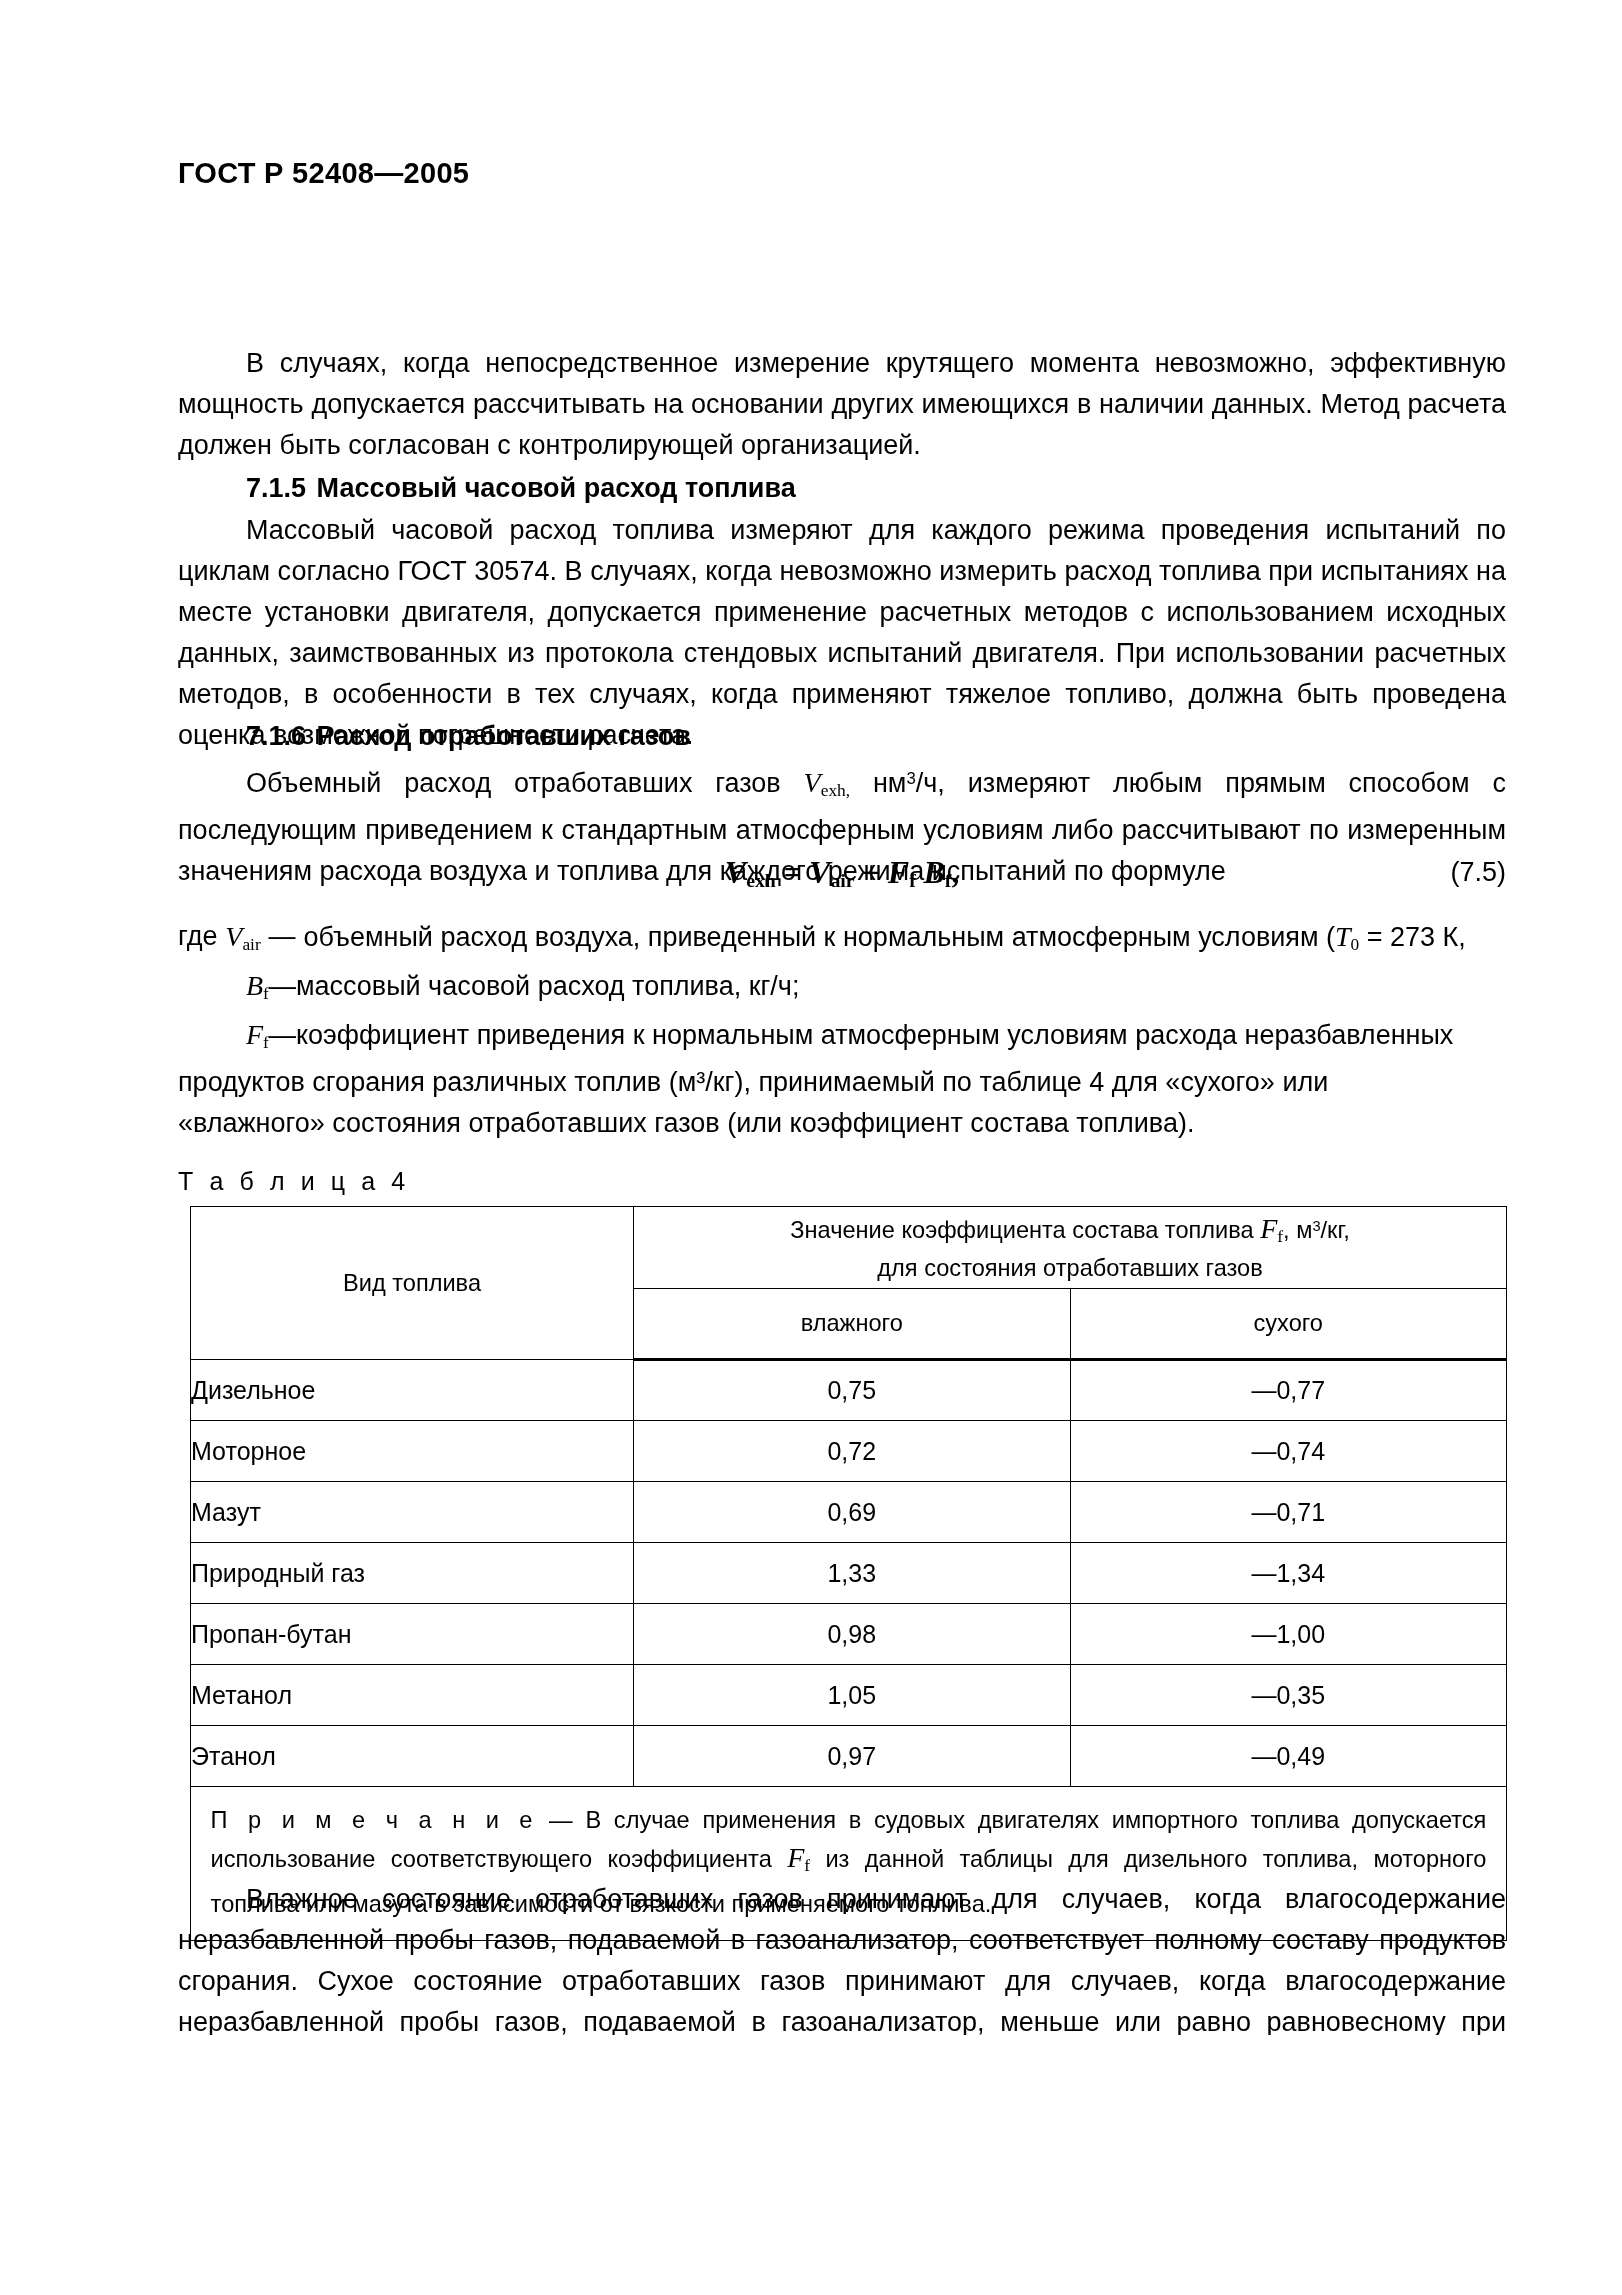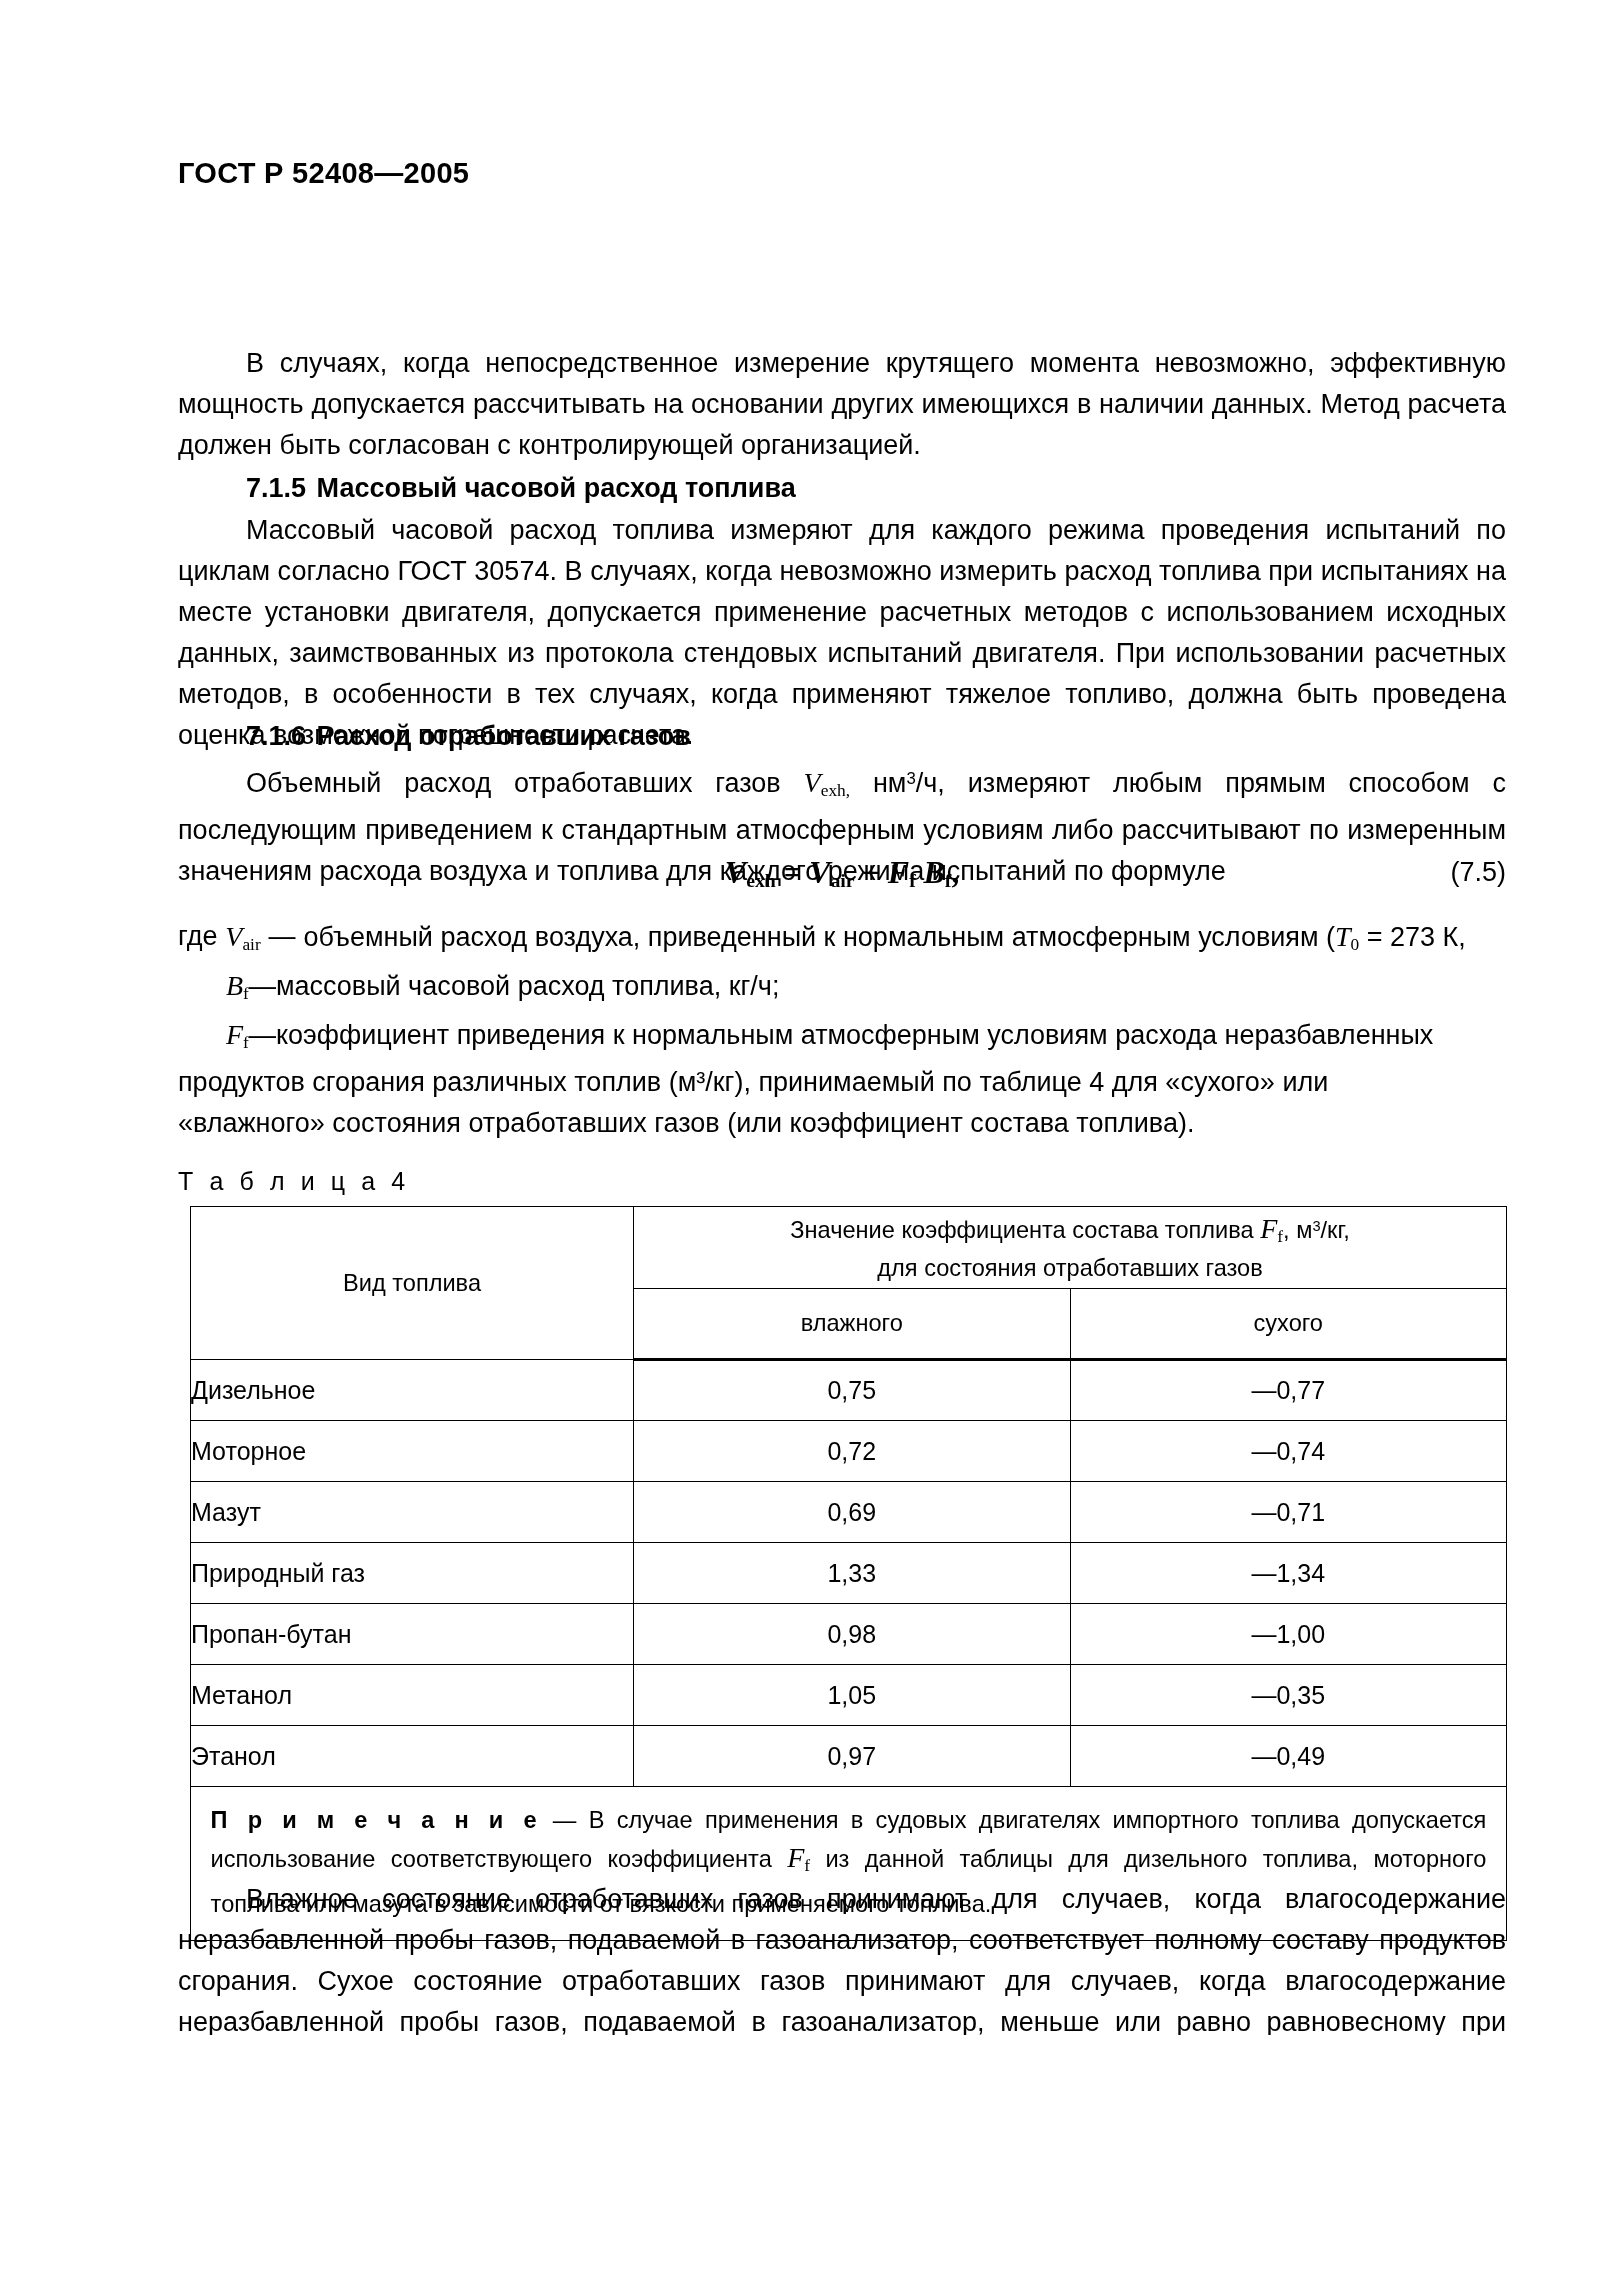--- a/index.html
+++ b/index.html
@@ -119,21 +119,21 @@
   .where-val {
     flex: 1 1 auto;
     text-align: justify;
     text-justify: inter-word;
   }
   .where-sub {
     margin-left: 122px;
     text-align: justify;
   }
   .where-sub2 {
-    margin-left: 48px;
+    margin-left: 68px;
   }
   .where-cont {
     text-align: justify;
   }
 
   
   .table-caption {
     position: absolute;
     left: 178px;
     font-size: 25px;
@@ -181,21 +181,21 @@
   }
   tr.note-row td {
     text-align: justify;
     text-justify: inter-word;
     padding: 14.4px 19.6px 17px 19.6px;
     font-size: 23.6px;
     line-height: 38px;
   }
   .note-lead {
     letter-spacing: 3.9px;
-    font-weight: bold;
+    font-weight: normal;
   }
   .head-sep {
     border-bottom: 3.3px solid #000 !important;
   }
 
   
   .page-number {
     position: absolute;
     left: 178px;
     font-size: 26px;

